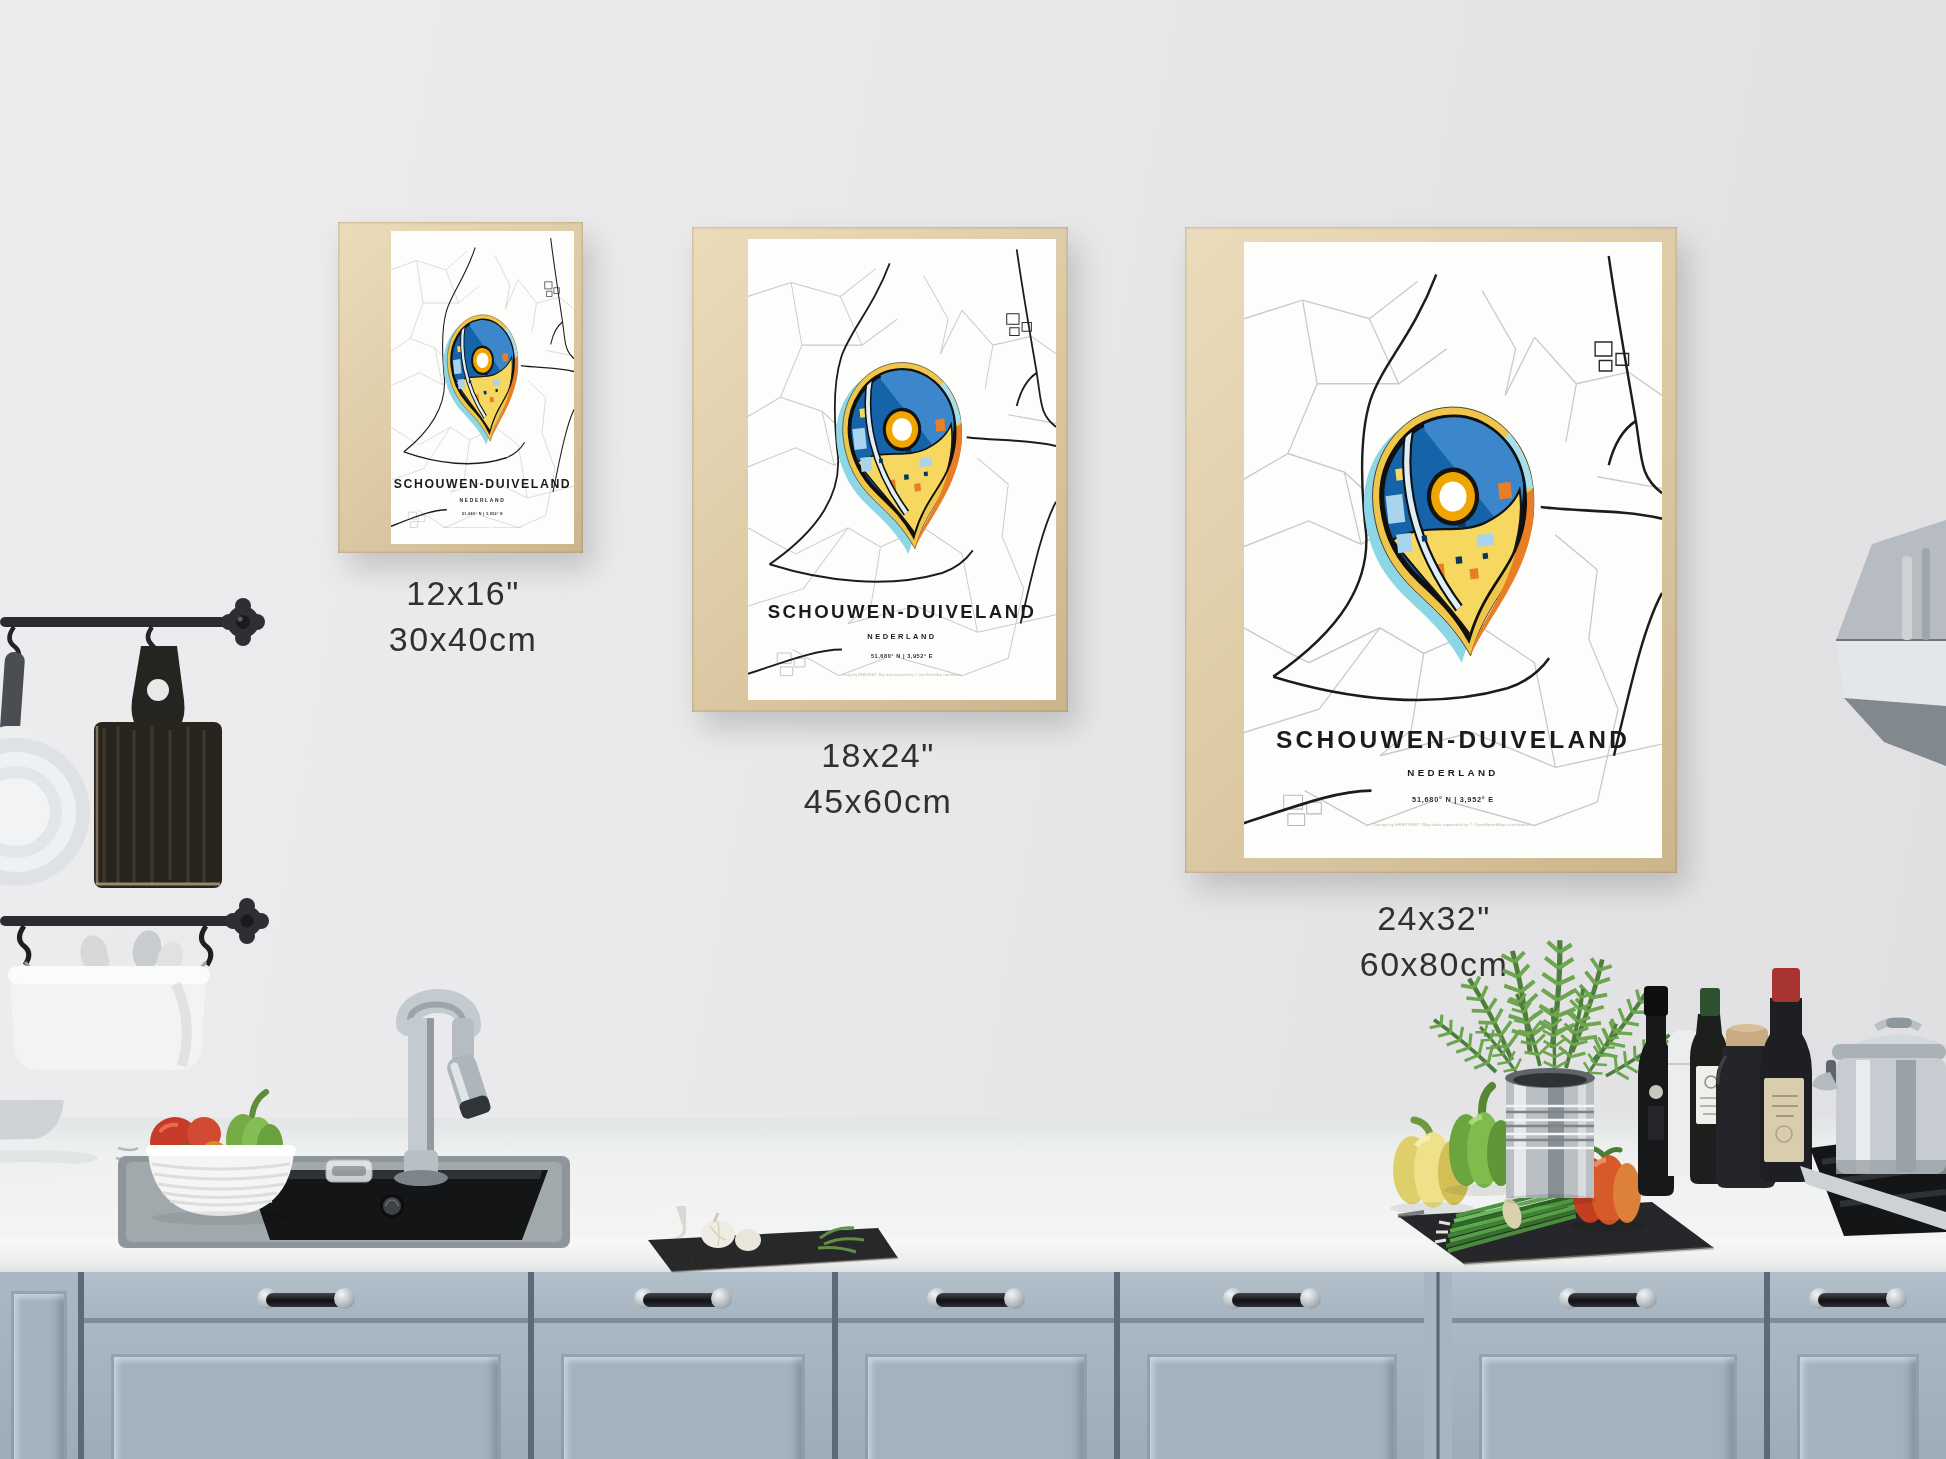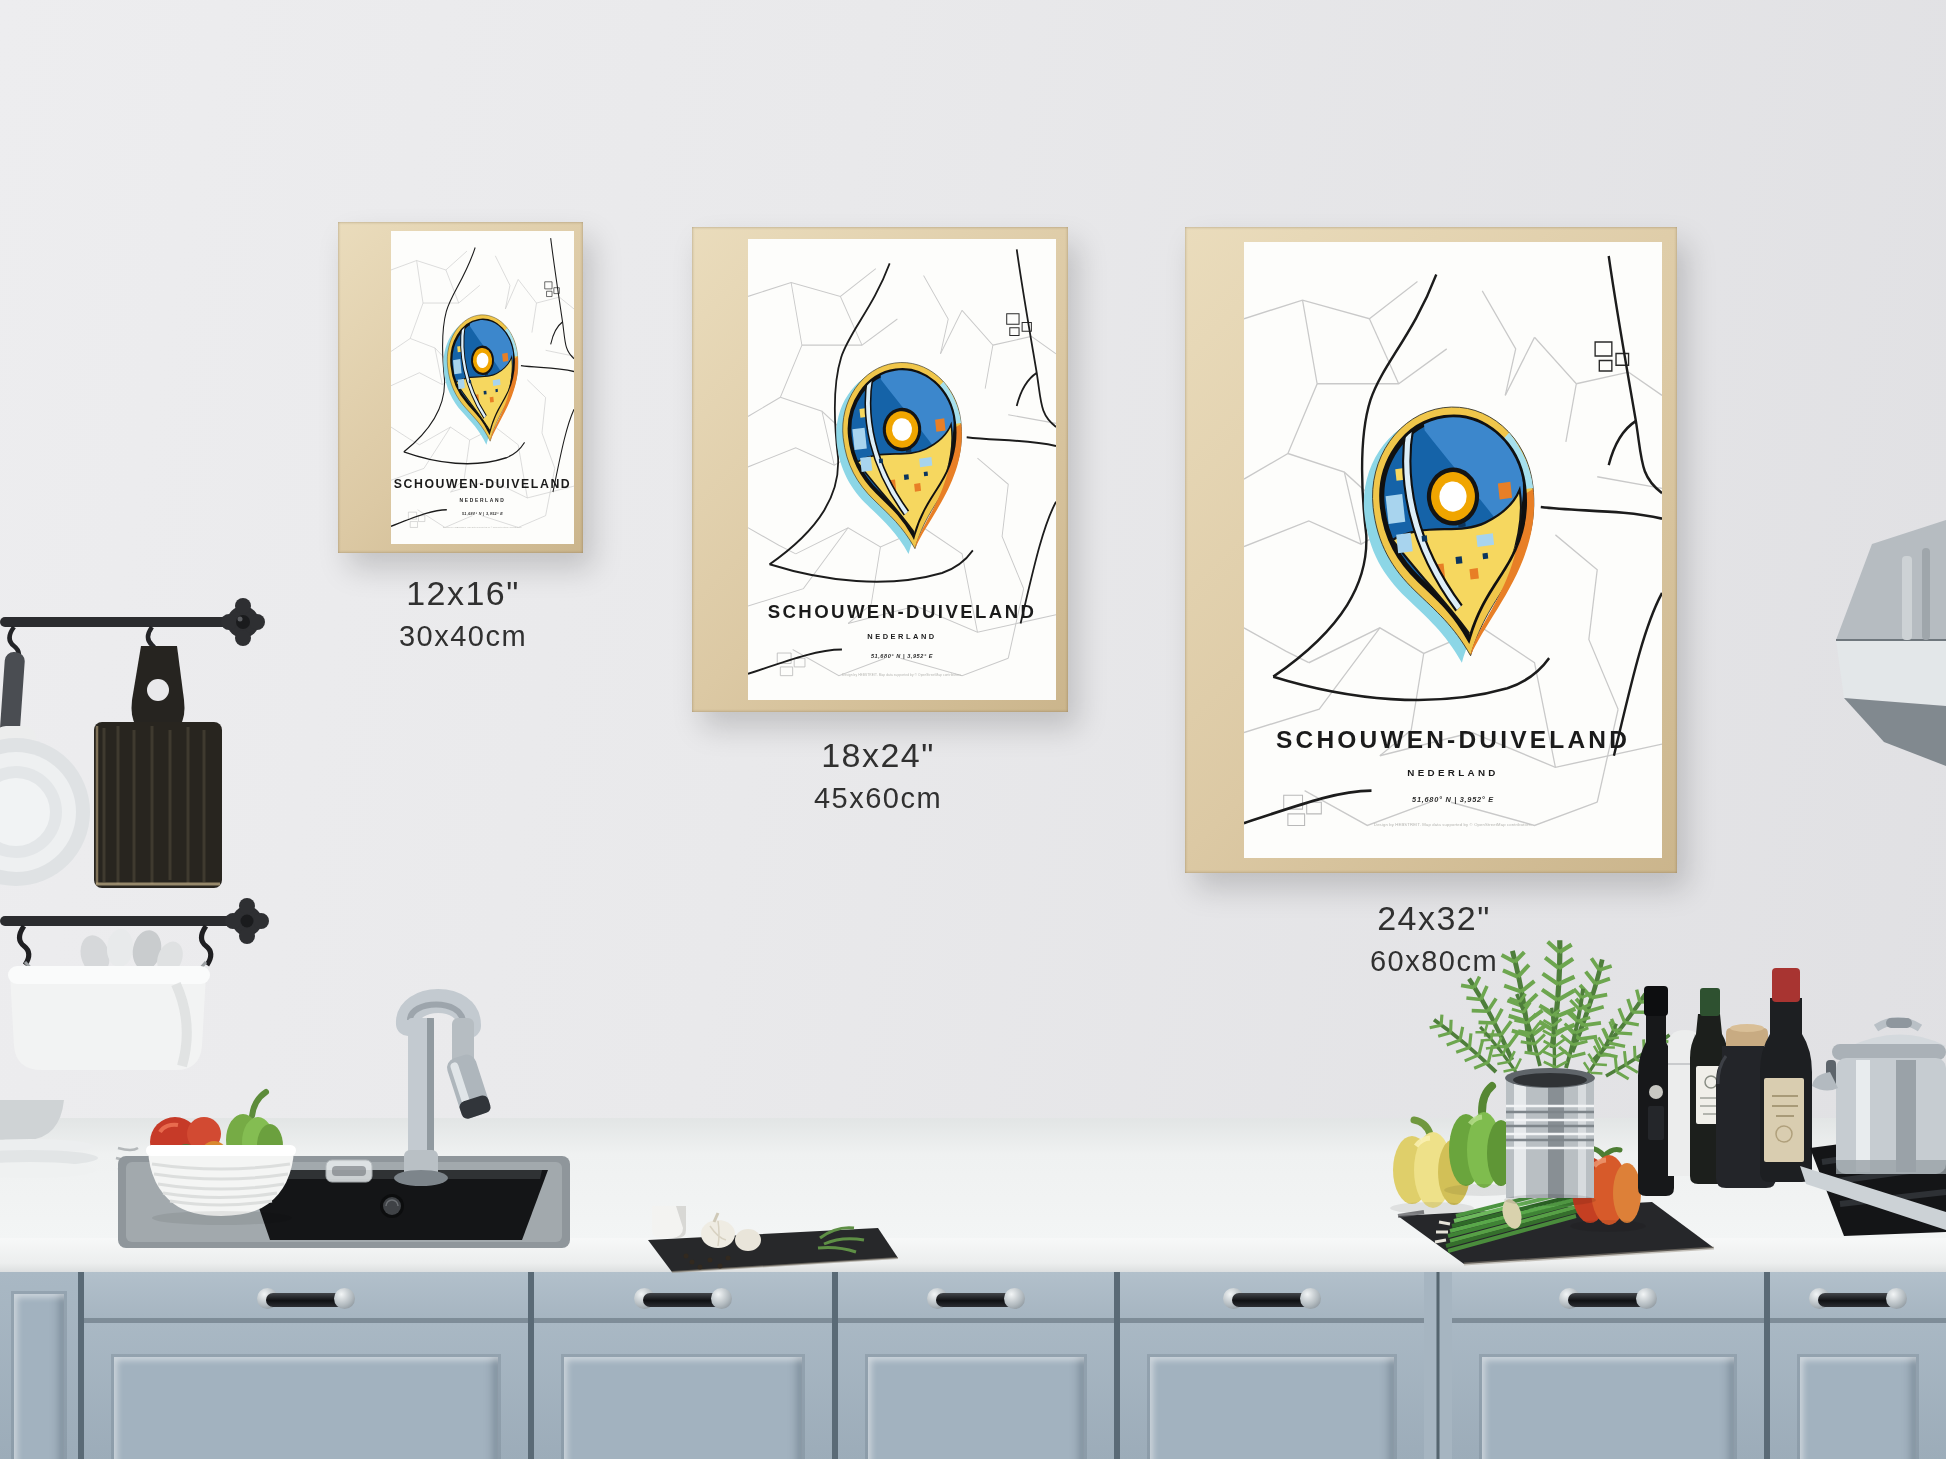--- a/index.html
+++ b/index.html
@@ -29,32 +29,32 @@
   .stile{position:absolute;top:0;height:100%;
      background:linear-gradient(90deg,#a6b5c1 42%,#55656f 47%,#55656f 53%,#a6b5c1 58%);}
   
   .poster{position:absolute;background:linear-gradient(135deg,#eadcbc 0%,#dcc9a4 55%,#cbb58c 100%);
      box-shadow:10px 16px 28px rgba(0,0,0,.17),inset 0 0 3px rgba(90,70,40,.45);}
   .paper{position:absolute;background:#fdfdfb;box-shadow:inset 0 0 12px rgba(0,0,0,.07);margin-left:44px;}
   .paper svg{position:absolute;inset:0;width:100%;height:100%;}
   .pt{position:absolute;left:50%;transform:translateX(-50%);white-space:nowrap;color:#1b1b1b;text-align:center;}
   .pt-title{top:78.6%;font-weight:700;font-size:1em;letter-spacing:.13em;}
   .pt-sub{top:85.3%;font-weight:600;font-size:.40em;letter-spacing:.34em;text-align:center;}
-  .pt-coords{top:89.8%;font-weight:600;font-size:.30em;letter-spacing:.10em;color:#2c2c2c;font-style:italic;}
+  .pt-coords{top:89.8%;font-weight:600;font-size:.30em;letter-spacing:.10em;color:#2c2c2c;}
   .pt-credit{top:94.2%;font-size:.17em;letter-spacing:.04em;color:#b4b4b0;}
   #poster-small{left:338px;top:222px;width:245px;height:331px;}
   #poster-small .paper{inset:9px;font-size:12.3px;}
   #poster-medium{left:692px;top:227px;width:376px;height:485px;}
   #poster-medium .paper{inset:12px;font-size:18.6px;}
   #poster-large{left:1185px;top:227px;width:492px;height:646px;}
   #poster-large .paper{inset:15px;font-size:24.5px;}
   
   .size-label{position:absolute;transform:translateX(-50%);text-align:center;color:#303030;}
   .size-in{font-size:34px;letter-spacing:1.5px;font-weight:500;}
-  .size-cm{font-size:29px;letter-spacing:1.5px;font-weight:400;margin-top:7px;}
+  .size-cm{font-size:34px;letter-spacing:1.5px;font-weight:400;margin-top:7px;}
   #label-small{left:463px;top:574px;}
   #label-medium{left:878px;top:736px;}
   #label-large{left:1434px;top:899px;}
   #kitchen{left:0;top:0;width:1946px;height:1459px;pointer-events:none;}
 </style>
 </head>
 <body>
 
 <svg width="0" height="0" style="position:absolute" aria-hidden="true">
 <defs>

